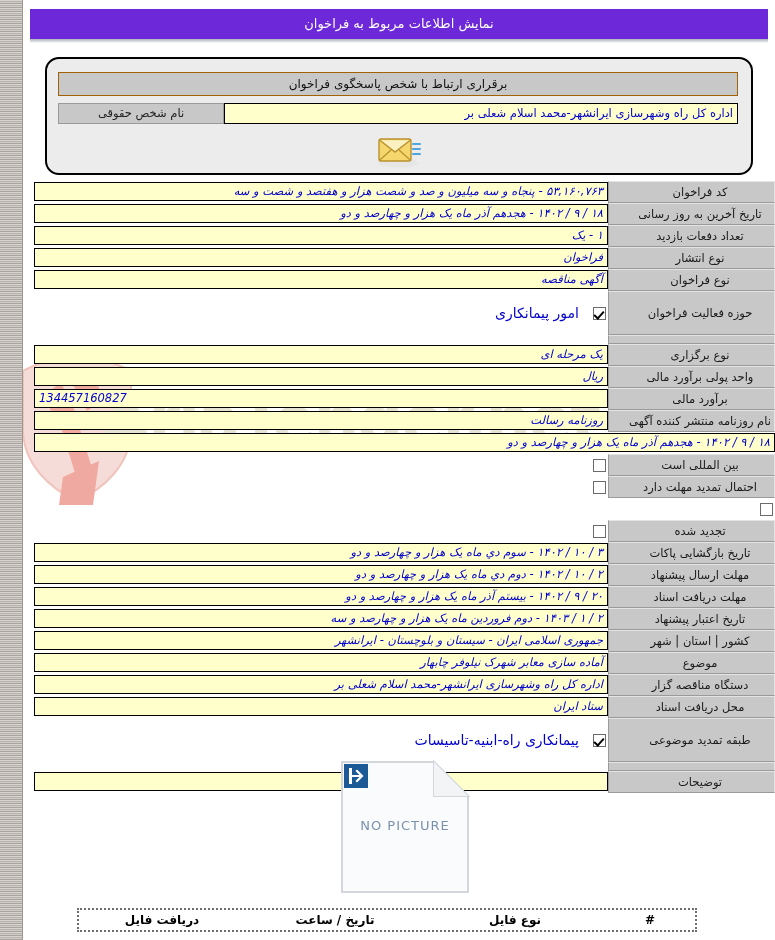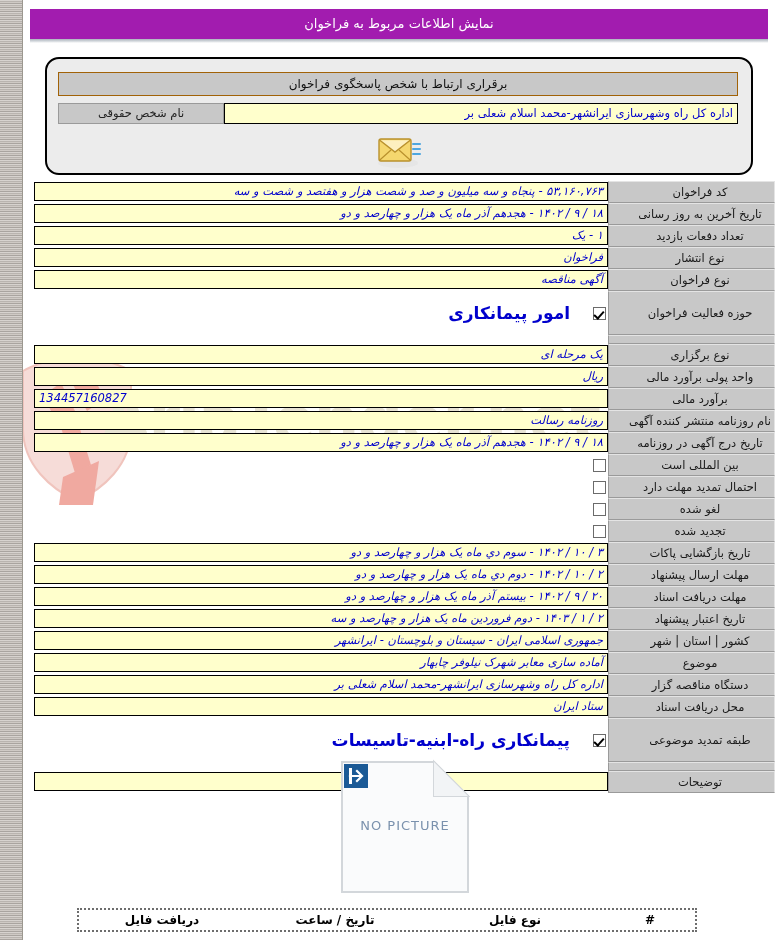--- a/index.html
+++ b/index.html
@@ -75,21 +75,21 @@
     width: 128px;
     height: 150px;
   }
 
   
   .title-bar {
     position: absolute;
     top: 9px; right: 7px;
     width: 738px;
     height: 30px;
-    background: #a21caf;
+    background: #6d28d9;
     color: #ffffff;
     font-size: 13px;
     line-height: 30px;
     text-align: center;
     box-sizing: border-box;
     z-index: 10;
   }
   .title-bar-shadow {
     position: absolute;
     top: 39px; right: 7px;
@@ -242,25 +242,24 @@
   .cb.checked::after {
     content: "";
     position: absolute;
     left: 2px; top: 1px;
     width: 4px; height: 8px;
     border: solid #000000;
     border-width: 0 2px 2px 0;
     transform: rotate(42deg);
   }
   .cb-text {
-    font-size: 17px;
+    font-size: 14px;
     color: #0000cc;
-    margin-right: 23px;
+    margin-right: 14px;
     white-space: nowrap;
-    font-weight: bold;
   }
 
   .spacer-row { height: 9px; }
   .spacer-row .lbl { background: #c8c8c8; min-height: 9px; }
   .spacer-row .val { min-height: 9px; }
 
   
   .picture-area {
     position: absolute;
     top: 758px;
@@ -430,21 +429,20 @@
     </div>
 
     <div class="row">
       <div class="lbl">نام روزنامه منتشر کننده آگهی</div>
       <div class="val">
         <div class="val-field">روزنامه رسالت</div>
       </div>
     </div>
 
     <div class="row">
-      <div class="lbl">تاریخ درج آگهی در روزنامه</div>
       <div class="val">
         <div class="val-field">۱۸ / ۹ / ۱۴۰۲ - هجدهم آذر ماه یک هزار و چهارصد و دو</div>
       </div>
     </div>
 
     <div class="row">
       <div class="lbl">بین المللی است</div>
       <div class="val">
         <div class="val-check">
           <span class="cb"></span>
@@ -455,21 +453,20 @@
     <div class="row">
       <div class="lbl">احتمال تمدید مهلت دارد</div>
       <div class="val">
         <div class="val-check">
           <span class="cb"></span>
         </div>
       </div>
     </div>
 
     <div class="row">
-      <div class="lbl">لغو شده</div>
       <div class="val">
         <div class="val-check">
           <span class="cb"></span>
         </div>
       </div>
     </div>
 
     <div class="row">
       <div class="lbl">تجدید شده</div>
       <div class="val">

